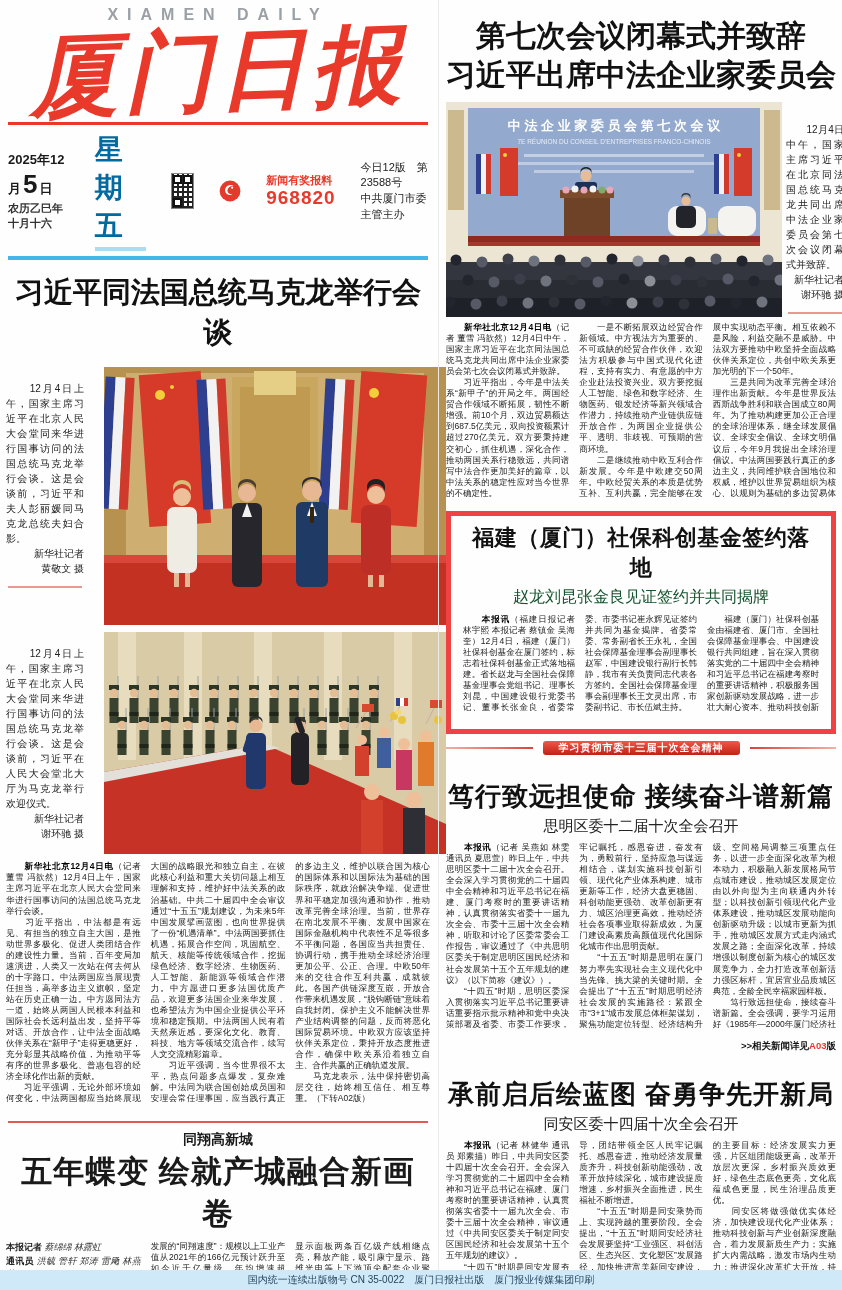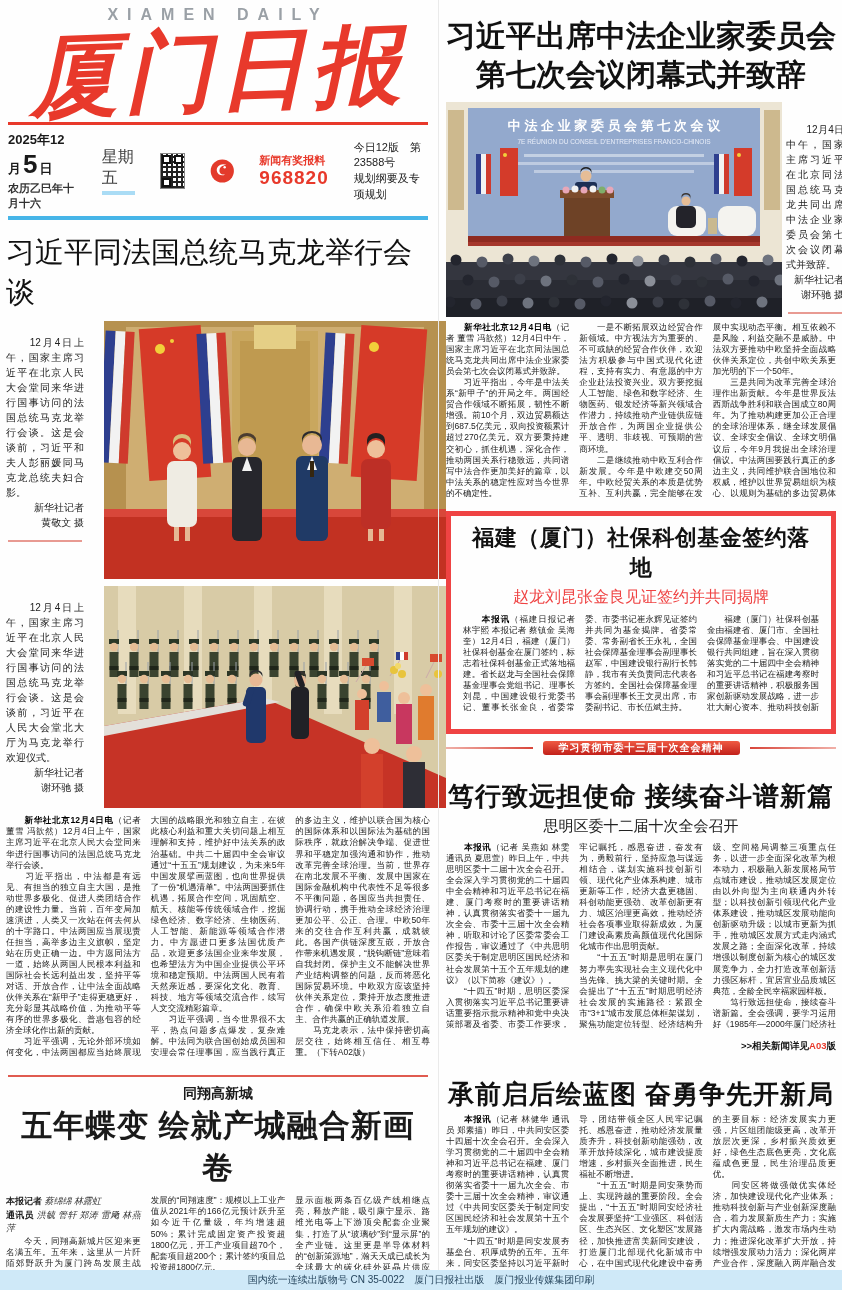--- a/index.html
+++ b/index.html
@@ -10,34 +10,34 @@
 
   
   .m-en{text-align:center;letter-spacing:9px;color:#9aa0a6;font-size:16px;padding-top:6px;font-weight:bold;}
   .m-cn{text-align:center;color:#e8392b;font-size:88px;line-height:1.05;font-weight:bold;font-style:italic;
         font-family:"DejaVu Serif","Liberation Serif",serif;transform:rotate(-2deg);letter-spacing:6px;}
   .m-rule{height:3px;background:#e8392b;margin:6px 2px 3px;}
   .m-dateline{display:flex;align-items:center;gap:25px;padding:3px 2px 5px;}
   .d-left .row1{font-size:13px;font-weight:bold;}
   .d-left .day{font-size:26px;font-weight:bold;padding:0 2px;}
   .d-left .row2{font-size:11px;color:#333;margin-top:1px;font-weight:bold;}
-  .d-week{font-size:16px;font-weight:normal;color:#404040;border-bottom:4px solid #aadcf5;padding-bottom:2px;}
+  .d-week{font-size:28px;font-weight:bold;color:#0369a1;border-bottom:4px solid #aadcf5;padding-bottom:2px;}
   .qr{width:34px;height:34px;border:1px solid #888;position:relative;
       background:repeating-linear-gradient(0deg,#222 0 2px,transparent 2px 5px),
                  repeating-linear-gradient(90deg,#222 0 2px,#fff 2px 5px);}
   .qr i{position:absolute;width:9px;height:9px;background:#fff;border:2px solid #111;box-sizing:border-box;}
   .qr i:nth-child(1){left:1px;top:1px}.qr i:nth-child(2){right:1px;top:1px}.qr i:nth-child(3){left:1px;bottom:1px}
   .d-hot{line-height:1.15;}
   .d-hot .lbl{font-size:11px;font-weight:bold;color:#e8392b;}
   .d-hot .num{font-size:19px;font-weight:bold;color:#e8392b;letter-spacing:1px;}
   .d-pub{font-size:11px;line-height:1.45;color:#222;}
   .m-bluebar{height:4px;background:#46b5e8;margin:0 2px;}
 
   
-  .h1L{font-size:29px;font-weight:400;text-align:left;letter-spacing:0px;margin:13px 0 8px;color:#111;}
+  .h1L{font-size:29px;font-weight:700;text-align:center;letter-spacing:0px;margin:13px 0 14px;color:#111;}
   .h1R{font-size:30px;font-weight:900;text-align:center;line-height:1.3;color:#111;margin:0 0 8px;}
   .h2{font-size:26px;font-weight:900;text-align:center;color:#111;margin:24px 0 2px;letter-spacing:1px;}
   .sub{font-size:15px;text-align:center;color:#222;margin:3px 0 6px;}
   .kicker{font-size:14px;font-weight:bold;text-align:center;margin-top:8px;font-family:Liberation Serif, serif;}
   .h2x{font-size:31px;font-weight:900;text-align:center;margin:2px 0 6px;letter-spacing:1px;}
 
   
   .art{font-size:8.5px;line-height:1.3;text-align:justify;color:#222;white-space:pre-line;}
   .c3{column-count:3;column-gap:10px;overflow:hidden;}
   .art b{font-weight:bold;color:#000;}
@@ -51,21 +51,21 @@
   .cap{font-size:10px;line-height:1.5;text-align:justify;white-space:pre-line;color:#222;padding-top:14px;}
   .capR{padding-top:20px;}
   .credit{font-size:10px;text-align:right;line-height:1.5;color:#222;white-space:pre-line;}
   .cap-rule{height:2px;background:#e89a92;margin:10px 2px 0;}
   .photo{overflow:hidden;}
   .photo svg{display:block;}
 
   
   .redbox{border:5px solid #ef4343;padding:7px 12px 9px;margin:7px 0 6px;}
   .redbox .bh{font-size:22px;font-weight:900;text-align:center;color:#111;letter-spacing:0.5px;}
-  .redbox .bs{font-size:16px;text-align:center;margin:4px 0 6px;color:#ef4444;}
+  .redbox .bs{font-size:16px;text-align:center;margin:4px 0 6px;color:#14532d;}
 
   
   .bannerrow{display:flex;align-items:center;gap:10px;margin:7px 0 6px;}
   .bannerrow .ln{flex:1;height:2px;background:linear-gradient(90deg,#f0b0a8,#d8453a);}
   .bannerrow .ln:last-child{background:linear-gradient(90deg,#d8453a,#f0b0a8);}
   .banner{background:linear-gradient(180deg,#ef5a43,#c2201a);color:#fff;font-size:10px;font-weight:bold;
           padding:0 16px;border-radius:3px;letter-spacing:1px;white-space:nowrap;}
 
   
   .red-div{height:2px;background:#e05b50;margin:8px 2px 2px;}
@@ -104,21 +104,21 @@
             <circle cx="18" cy="18" r="17" fill="#e33a2b"></circle>
             <path d="M24 9c-8-3-15 2-14 9 1 6 8 8 12 5-6 1-9-3-8-7 1-5 6-6 10-7z" fill="#fff"></path>
             <circle cx="21.5" cy="12.5" r="1.8" fill="#fff"></circle>
           </svg>
           <div class="d-hot">
             <div class="lbl">新闻有奖报料</div>
             <div class="num">968820</div>
           </div>
           <div class="d-pub">
             <div>今日12版　第23588号</div>
-            <div>规划纲要及专项规划</div>
+            <div>中共厦门市委主管主办</div>
           </div>
         </div>
         <div class="m-bluebar"></div>
       </div>
 
       <div class="h1L">习近平同法国总统马克龙举行会谈</div>
 
       <div class="prow">
         <div>
           <div class="cap">　　12月4日上午，国家主席习近平在北京人民大会堂同来华进行国事访问的法国总统马克龙举行会谈。这是会谈前，习近平和夫人彭丽媛同马克龙总统夫妇合影。</div>
@@ -301,22 +301,22 @@
 　　五年砺剑，同翔高新城铸就了令业界瞩目的产业高度——
 　　这里不仅是海辰储能、中创新航、新能安三大产值破百亿新能源龙头齐聚的“储能重地”，规划总产能高达395GWh（吉瓦时），更孕育出厦门首家独角兽企业海辰储能。电子信息产业跑出“厦门速度”，天马第6代柔性AMOLED与第8.6代新型显示面板两条百亿级产线相继点亮，释放产能，吸引康宁显示、路维光电等上下游顶尖配套企业聚集，打造了从“玻璃砂”到“显示屏”的全产业链。这里更是半导体材料的“创新策源地”，瀚天天成已成长为全球最大的碳化硅外延晶片供应商，与乾照光电、三优光电等重点企业一道加速突破，推动产业快速迈向规模化。此外，一片专精特新土地正日渐“肥沃”：规划超400亩的专精特新产业园内，信达物联、科拓、慧联电子等制造业“隐形冠军”和“小巨人”项目已开工，预计建成达产后可实现年产值约70亿元。
 　　五年耕耘，同翔高新城以“产”的升级，带动“城”的繁华，回应“人”的期盼——
 　　市属火炬高新实验学校、厦门六中同安校区等14所学校开工建设，接续投用，提供超2.6万个学位；龙秋公寓等超1.1万套多元住房，构筑起人才“此心安处是吾乡”的温暖保障。人才驿站精准对接，“定制+微循环”公交网络穿梭不息，职工歌咏大会、文体嘉年华等活动精彩纷呈；全国建筑面积最大的天文馆——苏颂天文馆等一批“高能级、标杆性”的城市功能配套拔地而起；累计建成路网长度约38.3公里，“四横三纵”“四横一纵”骨干路网已基本成型；白石山公园、苏眉溪流域整治工程相继落成，为这座产业新城添上逾40万平方米的生态绿肺，让“产城人景”融合落到实处……五年来，同翔高新城片区指挥部在塔吊林立间开起万家灯火，在钢筋水泥中织就宜居宜业宜游的幸福图景。</span></div>
 
     </div>
 
     <div class="col-right">
 
       <div class="h1R">
+        <div>第七次会议闭幕式并致辞</div>
         <div>习近平出席中法企业家委员会</div>
-        <div>第七次会议闭幕式并致辞</div>
       </div>
 
       <div class="prowR">
         <div class="photo">
           <svg width="336" height="215" viewBox="0 0 336 215">
             <rect width="336" height="215" fill="#ece5d4"></rect>
             <rect x="2" y="8" width="16" height="100" fill="#cdb98e"></rect>
             <rect x="318" y="8" width="16" height="100" fill="#cdb98e"></rect>
             <rect x="22" y="6" width="292" height="130" fill="#93a9cd"></rect>
             <text x="168" y="28" text-anchor="middle" font-size="13" font-weight="bold" fill="#ffffff">中 法 企 业 家 委 员 会 第 七 次 会 议</text>
@@ -418,20 +418,21 @@
       <div class="sub">思明区委十二届十次全会召开</div>
       <div class="art c3" style="height:196px"><b>　　本报讯</b><span>（记者 吴燕如 林雯 通讯员 夏思萱）昨日上午，中共思明区委十二届十次全会召开。全会深入学习贯彻党的二十届四中全会精神和习近平总书记在福建、厦门考察时的重要讲话精神，认真贯彻落实省委十一届九次全会、市委十三届十次全会精神，听取和讨论了区委常委会工作报告，审议通过了《中共思明区委关于制定思明区国民经济和社会发展第十五个五年规划的建议》（以下简称《建议》）。
 　　“十四五”时期，思明区委深入贯彻落实习近平总书记重要讲话重要指示批示精神和党中央决策部署及省委、市委工作要求，牢记嘱托，感恩奋进，奋发有为，勇毅前行，坚持应急与谋远相结合，谋划实施科技创新引领、现代化产业体系构建、城市更新等工作，经济大盘更稳固、科创动能更强劲、改革创新更有力、城区治理更高效，推动经济社会各项事业取得新成效，为厦门建设高素质高颜值现代化国际化城市作出思明贡献。
 　　“十五五”时期是思明在厦门努力率先实现社会主义现代化中当先锋、挑大梁的关键时期。全会提出了“十五五”时期思明经济社会发展的实施路径：紧跟全市“3+1”城市发展总体框架谋划，聚焦功能定位转型、经济结构升级、空间格局调整三项重点任务，以进一步全面深化改革为根本动力，积极融入新发展格局节点城市建设，推动城区发展定位由以外向型为主向联通内外转型；以科技创新引领现代化产业体系建设，推动城区发展动能向创新驱动升级；以城市更新为抓手，推动城区发展方式走内涵式发展之路；全面深化改革，持续增强以制度创新为核心的城区发展竞争力，全力打造改革创新活力强区标杆，宜居宜业品质城区典范，全龄全民幸福家园样板。
 　　笃行致远担使命，接续奋斗谱新篇。全会强调，要学习运用好《1985年—2000年厦门经济社会发展战略》蕴含的先进理念、战略思维和科学方法，以《建议》为指引，坚持“服务大局”和“突出特色”、“求真务实”和“跳起摸高”、“顶层设计”和“问计于民”、“系统谋划”和“狠抓落实”相统一，高质量编制思明区“十五五”规划纲要及专项规划，推动《建议》各项目标任务落地见效，全方位推动高质量发展，在厦门努力率先实现社会主义现代化中当先锋，挑大梁。</span></div>
       <div class="tail">
         <span class="more"><span>&gt;&gt;相关新闻详见</span><span class="pg">A03</span><span>版</span></span>
       </div>
 
       <div class="h2">承前启后绘蓝图 奋勇争先开新局</div>
+      <div class="sub">同安区委十四届十次全会召开</div>
       <div class="art c3" style="height:168px"><b>　　本报讯</b><span>（记者 林健华 通讯员 郑素描）昨日，中共同安区委十四届十次全会召开。全会深入学习贯彻党的二十届四中全会精神和习近平总书记在福建、厦门考察时的重要讲话精神，认真贯彻落实省委十一届九次全会、市委十三届十次全会精神，审议通过《中共同安区委关于制定同安区国民经济和社会发展第十五个五年规划的建议》。
 　　“十四五”时期是同安发展夯基垒台、积厚成势的五年。五年来，同安区委坚持以习近平新时代中国特色社会主义思想为指导，团结带领全区人民牢记嘱托、感恩奋进，推动经济发展量质齐升，科技创新动能强劲，改革开放持续深化，城市建设提质增速，乡村振兴全面推进，民生福祉不断增进。
 　　“十五五”时期是同安乘势而上、实现跨越的重要阶段。全会提出，“十五五”时期同安经济社会发展要坚持“工业强区、科创活区、生态兴区、文化塑区”发展路径，加快推进富美新同安建设，打造厦门北部现代化新城市中心，在中国式现代化建设中奋勇争先。全会明确同安区今后五年的主要目标：经济发展实力更强，片区组团能级更高，改革开放层次更深，乡村振兴质效更好，绿色生态底色更亮，文化底蕴成色更显，民生治理品质更优。
 　　同安区将做强做优实体经济，加快建设现代化产业体系；推动科技创新与产业创新深度融合，着力发展新质生产力；实施扩大内需战略，激发市场内生动力；推进深化改革扩大开放，持续增强发展动力活力；深化两岸产业合作，深度融入两岸融合发展示范区建设；优化城市空间载体格局，提升城市建设水平；加快农业农村现代化，扎实推进乡村全面振兴；激发文化创新创造活力，加快建设新时代文化强区；着力保障和改善民生，扎实推进共同富裕；加快绿色转型，持续构建从山顶到海洋的保护治理大格局；统筹发展和安全，建设更高水平平安同安。
 　　全会强调，要科学谋划、高标准编制好同安区“十五五”规划纲要及专项规划，建立健全规划实施机制，全方位推动富美新同安高质量发展，为厦门在中国式现代化建设中奋勇争先、努力率先实现社会主义现代化作出同安贡献。</span></div>
 
     </div>
   </div>
 
   <div class="footer">国内统一连续出版物号 CN 35-0022　厦门日报社出版　厦门报业传媒集团印刷</div>

